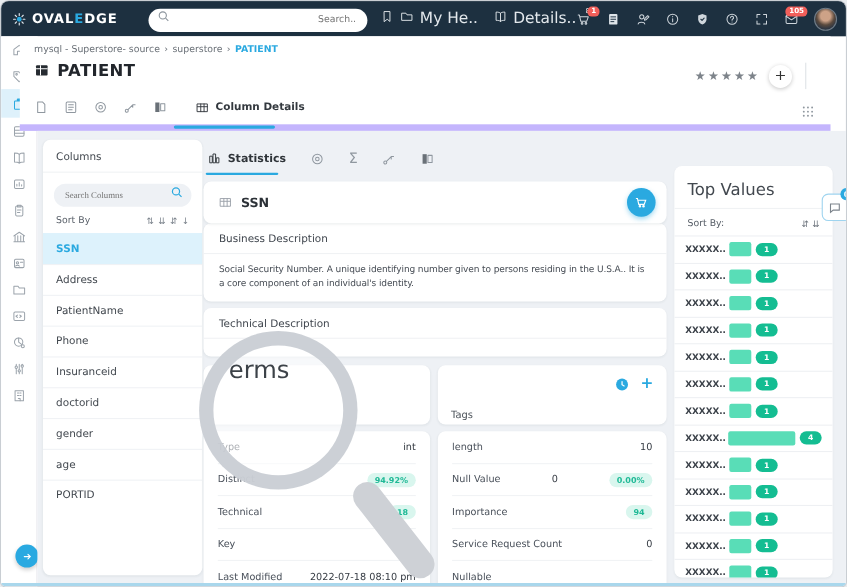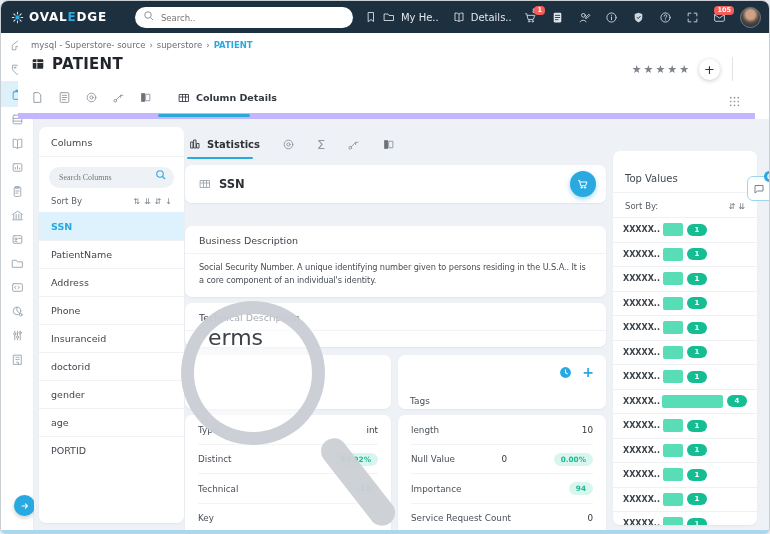--- a/index.html
+++ b/index.html
@@ -7,23 +7,23 @@
   .screen{position:relative;width:770px;height:534px;background:#fff;overflow:hidden;
           border:1px solid #c9ced3;border-radius:8px 8px 5px 5px;}
   
   .topbar{position:absolute;left:0;top:0;width:770px;height:32px;background:#1d3040;
           display:flex;align-items:center;padding:0 10px;color:#cfd6dc;}
   .brand{display:flex;align-items:center;gap:5px;justify-content:space-between;}
   .brand-text{font-size:12px;font-weight:700;letter-spacing:.8px;color:#fff;}
   .brand-accent{color:#2aa9e0;}
   .tb-search{position:relative;margin-left:28px;width:218px;}
   .tb-search input{width:100%;height:21px;border:none;border-radius:11px;padding:0 10px 0 26px;
-          font-size:8.5px;color:#444;outline:none;font-family:inherit;background:#fff;}
+          font-size:8.5px;color:#444;outline:none;font-family:inherit;background:#fff;text-align:right;}
   .tb-search .sicon{position:absolute;left:8px;top:4px;color:#8b949c;}
-  .tb-menu{display:flex;align-items:center;gap:6px;margin-left:12px;font-size:10px;color:#e3e8ec;white-space:nowrap;}
+  .tb-menu{display:flex;align-items:flex-start;gap:6px;margin-left:12px;font-size:14px;color:#e3e8ec;white-space:nowrap;}
   .tb-right{margin-left:auto;display:flex;align-items:center;gap:14px;}
   .tb-ic{position:relative;display:flex;align-items:center;cursor:pointer;}
   .tb-badge{position:absolute;top:-5px;right:-8px;background:#f25f5a;color:#fff;font-size:6.5px;
             border-radius:4px;padding:1px 3px;line-height:1.1;font-weight:600;}
   .cart-count{position:absolute;top:-4px;right:1px;color:#fff;font-size:6px;}
   .avatar{width:21px;height:21px;border-radius:50%;border:1px solid #6f7b86;
           background:radial-gradient(circle at 50% 35%,#cda287 28%,#5a4a3e 52%,#2e3642 75%);}
   .ic{width:13px;height:13px;stroke:currentColor;fill:none;stroke-width:1.7;stroke-linecap:round;stroke-linejoin:round;}
   .ic12{width:12px;height:12px;}
   
@@ -64,21 +64,21 @@
   .col-item.selected{background:#ddf2fc;color:#2aa9e0;font-weight:600;border-top-color:#ddf2fc;}
   
   .maincol{position:absolute;left:151px;top:10px;width:421px;}
   .stats-tabs{position:relative;height:30px;display:flex;align-items:center;gap:22px;color:#8f979f;padding-left:4px;}
   .stats-active{display:flex;align-items:center;gap:6px;color:#2e3338;font-size:10px;font-weight:600;cursor:pointer;}
   .stats-underline{position:absolute;left:2px;bottom:0;width:66px;height:2.5px;background:#2aa9e0;border-radius:2px;}
   .ssn-card{height:38px;margin-top:6px;display:flex;align-items:center;padding:0 14px;position:relative;}
   .ssn-name{font-size:11.5px;font-weight:600;color:#2c3137;margin-left:8px;}
   .bluebtn{position:absolute;right:10px;top:6px;width:26px;height:26px;border-radius:50%;background:#2aa9e0;
            display:flex;align-items:center;justify-content:center;color:#fff;box-shadow:0 2px 5px rgba(42,169,224,.45);cursor:pointer;}
-  .desc-card{margin-top:23px;padding-bottom:8px;}
+  .desc-card{margin-top:0;padding-bottom:8px;}
   .desc-label{font-size:9.5px;color:#3f454d;padding:9px 14px 7px;border-bottom:1px solid #f0f2f4;}
   .desc-text{font-size:8.2px;letter-spacing:-.1px;line-height:1.6;color:#474d55;padding:7px 14px 2px;}
   .tech-card{margin-top:6px;height:44px;}
   .duo{display:flex;gap:7px;margin-top:8px;}
   .terms-card{width:206px;height:54px;}
   .tags-card{flex:1;height:54px;padding:10px 12px;display:flex;align-items:flex-start;}
   .tags-title{font-size:9px;color:#4a5158;margin-top:31px;}
   .tags-icons{margin-left:auto;display:flex;align-items:center;gap:10px;}
   .tags-plus{color:#2aa9e0;font-size:14px;font-weight:600;line-height:1;cursor:pointer;}
   .props{display:flex;gap:7px;margin-top:6px;}
@@ -86,21 +86,21 @@
   .prop-card.right{flex:1;}
   .prop-row{display:flex;align-items:center;height:29.5px;border-bottom:1px solid #f1f3f5;}
   .prop-row:last-child{border-bottom:none;}
   .prop-label{font-size:8.8px;color:#49505a;white-space:nowrap;}
   .prop-value{margin-left:auto;font-size:8.8px;color:#343a42;white-space:nowrap;}
   .prop-pill{margin-left:auto;background:#d9f6ee;color:#1fb996;font-size:7.3px;font-weight:600;
              padding:2px 7px;border-radius:8px;}
   .prop-pill:empty{display:none;}
   
   .tv-card{position:absolute;left:579px;top:32px;width:144px;height:374px;overflow:hidden;}
-  .tv-title{font-size:10px;color:#42484f;padding:22px 12px 8px;border-bottom:1px solid #f0f2f4;}
+  .tv-title{font-size:15px;color:#42484f;padding:12px 12px 8px;border-bottom:1px solid #f0f2f4;}
   .tv-sort{display:flex;align-items:center;padding:8px 12px 6px;font-size:8.5px;color:#565d66;}
   .tv-sort .glyphs{margin-left:auto;display:flex;gap:3px;font-size:8px;color:#6c737c;}
   .tv-row{display:flex;align-items:center;height:24.5px;padding:0 10px;border-top:1px solid #eef0f3;cursor:pointer;}
   .tv-label{font-size:8px;font-weight:700;color:#3a4048;width:40px;}
   .tv-bar{height:13px;background:#59ddb7;border-radius:2px;}
   .tv-count{margin-left:4px;min-width:20px;height:12px;border-radius:7px;background:#14bd92;color:#fff;
             font-size:7px;font-weight:600;display:flex;align-items:center;justify-content:center;}
   
   .mag-lens{position:absolute;left:147px;top:182px;width:144px;height:144px;border-radius:50%;
             border:13px solid rgba(200,204,210,.92);background:rgba(255,255,255,.55);z-index:40;pointer-events:none;}
@@ -384,25 +384,25 @@
           <span>↓</span>
         </span>
       </div>
       <div>
 
           <div class="col-item selected">
             <span>SSN</span>
           </div>
 
           <div class="col-item">
+            <span>Address</span>
+          </div>
+
+          <div class="col-item">
             <span>PatientName</span>
-          </div>
-
-          <div class="col-item">
-            <span>Address</span>
           </div>
 
           <div class="col-item">
             <span>Phone</span>
           </div>
 
           <div class="col-item">
             <span>Insuranceid</span>
           </div>
 

